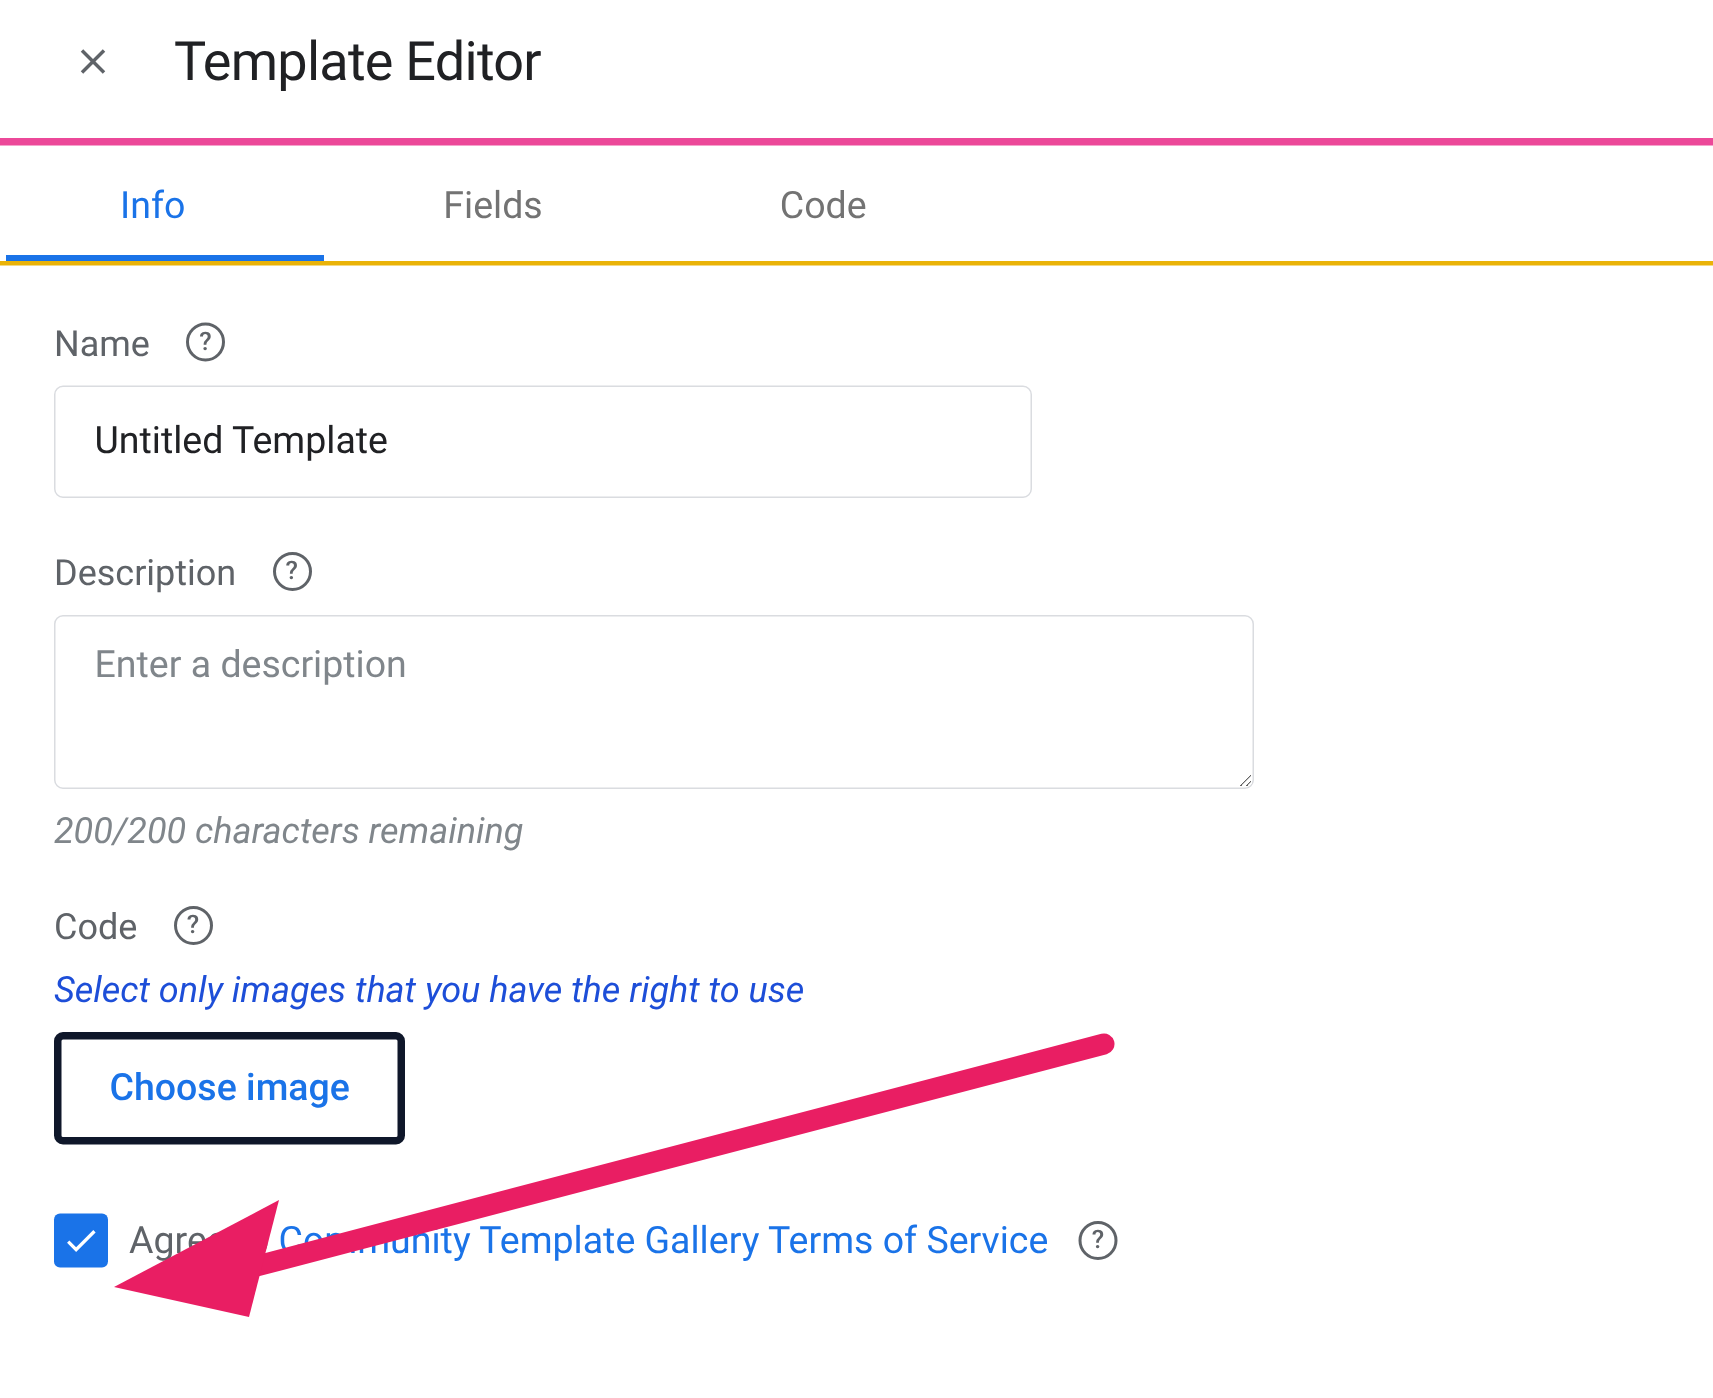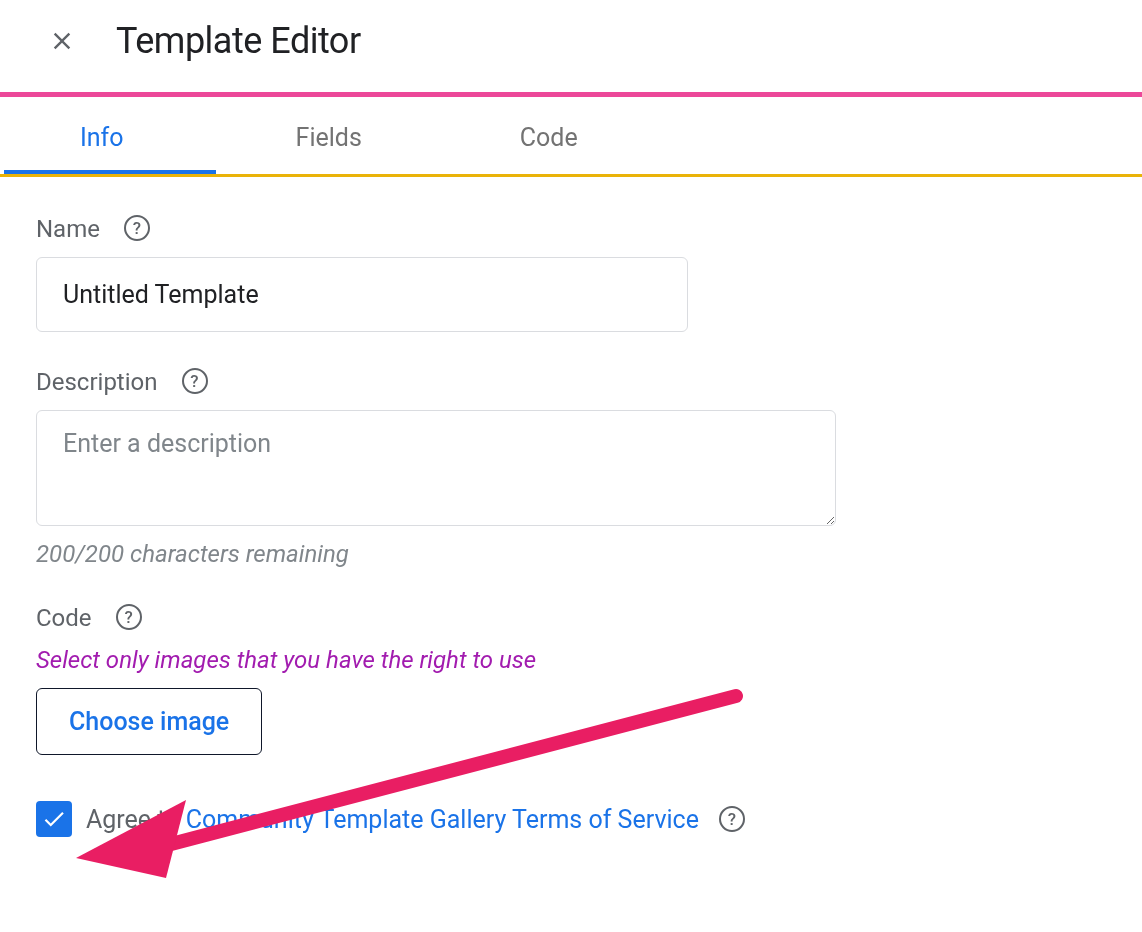--- a/index.html
+++ b/index.html
@@ -125,31 +125,31 @@
       color: #80868b;
     }
     .char-counter {
       font-size: 24px;
       color: #80868b;
       font-style: italic;
       margin-top: 10px;
     }
     .icon-hint {
       font-size: 24px;
-      color: #a21caf;
+      color: #1d4ed8;
       font-style: italic;
       margin-top: 4px;
       margin-bottom: 14px;
     }
     .choose-image-btn {
       padding: 18px 32px;
       font-size: 25px;
       color: #1a73e8;
       background: #fff;
-      border: 1px solid #0f172a;
+      border: 5px solid #0f172a;
       border-radius: 6px;
       cursor: pointer;
       font-family: inherit;
       font-weight: 500;
     }
     .agree-row {
       display: flex;
       align-items: center;
       gap: 14px;
       margin-top: 46px;

